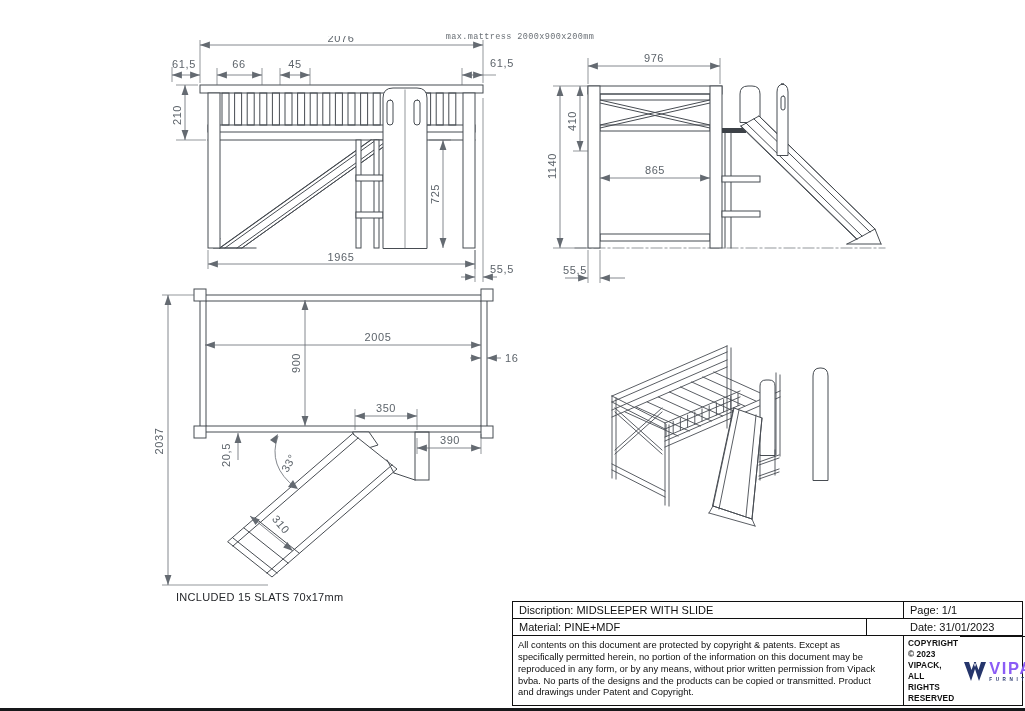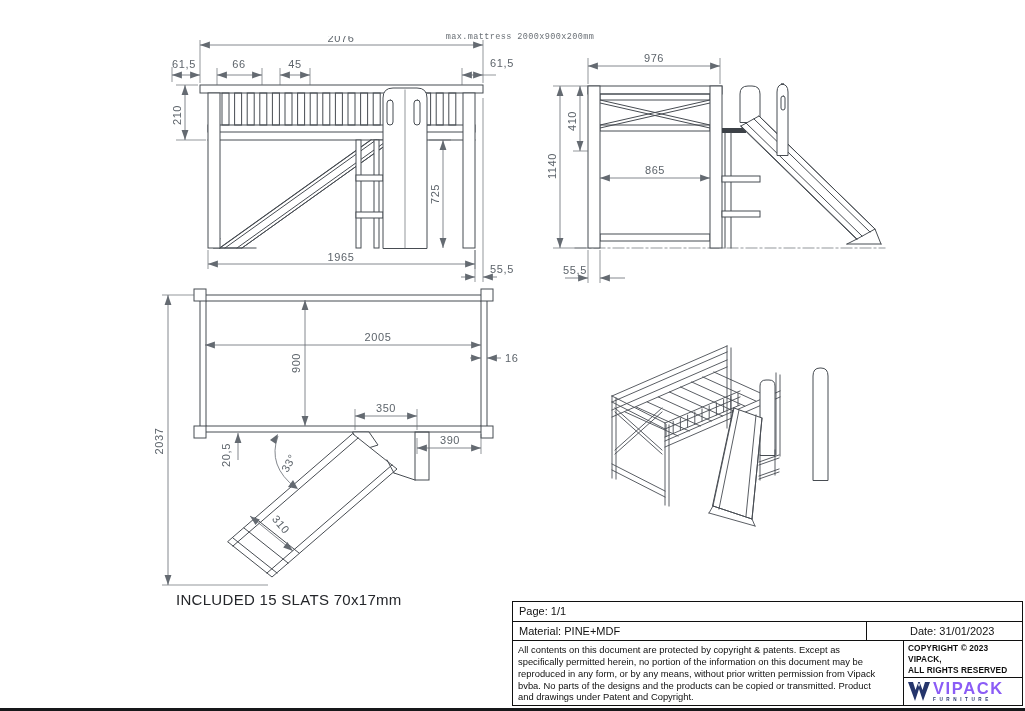--- a/index.html
+++ b/index.html
@@ -11,41 +11,41 @@
   .sd {stroke:#646a71;stroke-width:0.8;fill:none;}
   .sdt{stroke:#646a71;stroke-width:0.7;fill:none;}
   .dash{stroke-dasharray:11 3 2 3;}
   text.dt{font-family:"Liberation Sans",sans-serif;font-size:11px;fill:#5d646b;
           letter-spacing:0.6px;stroke:none;}
   
   .ttl{position:absolute;left:350px;top:14px;width:340px;text-align:center;
        color:#53585e;font-size:14.5px;letter-spacing:1px;}
   .sub{position:absolute;left:350px;top:32px;width:340px;text-align:center;
        color:#6a7076;font-size:8.5px;letter-spacing:0.4px;font-family:Liberation Mono, monospace;}
-  .note{position:absolute;left:176px;top:591px;font-size:15px;color:#24262a;letter-spacing:0.3px;}
+  .note{position:absolute;left:176px;top:591px;font-size:11px;color:#24262a;letter-spacing:0.3px;}
   
   .fv{position:absolute;left:158px;top:36px;}
   .sv{position:absolute;left:545px;top:36px;}
   .pv{position:absolute;left:150px;top:283px;}
   .iv{position:absolute;left:588px;top:320px;}
   
   .tblock{position:absolute;left:512px;top:601px;width:511px;height:105px;
           border:1.6px solid #101010;box-sizing:border-box;display:flex;flex-direction:column;
           background:#fff;color:#101010;}
   .trow{display:flex;border-bottom:1.5px solid #101010;}
   .trow:last-child{border-bottom:none;flex:1;}
   .tcell{border-right:1.5px solid #101010;display:flex;align-items:center;
          padding:0 0 0 6px;font-size:11px;white-space:nowrap;overflow:hidden;box-sizing:border-box;}
   .tcell:last-child{border-right:none;}
   .r12{height:26px;}
   .c-model{width:172px;}  .c-desc{flex:1;} .c-page{width:118px;}
   .c-dims{width:249px;}   .c-mat{flex:1;}  .c-date{width:118px;margin-left:37px;}
   .c-legal{flex:1;font-size:9.4px;line-height:1.25;padding:3px 22px 2px 5px;
            align-items:flex-start;white-space:normal;border-right:1.5px solid #101010;box-sizing:border-box;}
-  .c-brand{width:118px;display:flex;flex-direction:column;box-sizing:border-box;}
+  .c-brand{width:118px;display:flex;flex-direction:row;box-sizing:border-box;}
   .cpr{font-size:8.3px;font-weight:600;line-height:1.32;padding:2px 2px 1px 4px;letter-spacing:0.1px;}
   .logobox{border-top:1.5px solid #101010;flex:1;display:flex;align-items:center;
            padding:1px 2px 1px 3px;gap:2px;}
   .brandcol{display:flex;flex-direction:column;line-height:1;}
   .brandtxt{font-size:16.5px;font-weight:700;color:#8b5cf6;letter-spacing:1.6px;}
   .brandsub{font-size:4.6px;font-weight:700;color:#25356b;letter-spacing:3.6px;margin-top:1.5px;}
   .bottom-edge{position:absolute;left:0;right:0;bottom:0;height:3px;background:#17181a;}
 </style>
 </head>
 <body>
@@ -357,20 +357,21 @@
       <line x1="121" y1="193" x2="167" y2="206"></line>
       <line x1="125" y1="186" x2="121" y2="193"></line>
       <line x1="164" y1="199" x2="167" y2="206"></line>
     </g>
   </svg>
 
   <div class="note">INCLUDED 15 SLATS  70x17mm</div>
 
   <div class="tblock">
     <div class="trow r12">
+      <div class="tcell c-desc">Discription: MIDSLEEPER WITH SLIDE</div>
       <div class="tcell c-page">Page: 1/1</div>
     </div>
     <div class="trow r12">
       <div class="tcell c-mat">Material: PINE+MDF</div>
       <div class="tcell c-date">Date: 31/01/2023</div>
     </div>
     <div class="trow">
       <div class="tcell c-legal">All contents on this document are protected by copyright &amp; patents. Except as specifically permitted herein, no portion of the information on this document may be reproduced in any form, or by any means, without prior written permission from Vipack bvba. No parts of the designs and the products can be copied or transmitted. Product and drawings under Patent and Copyright.</div>
       <div class="c-brand">
         <div class="cpr">

